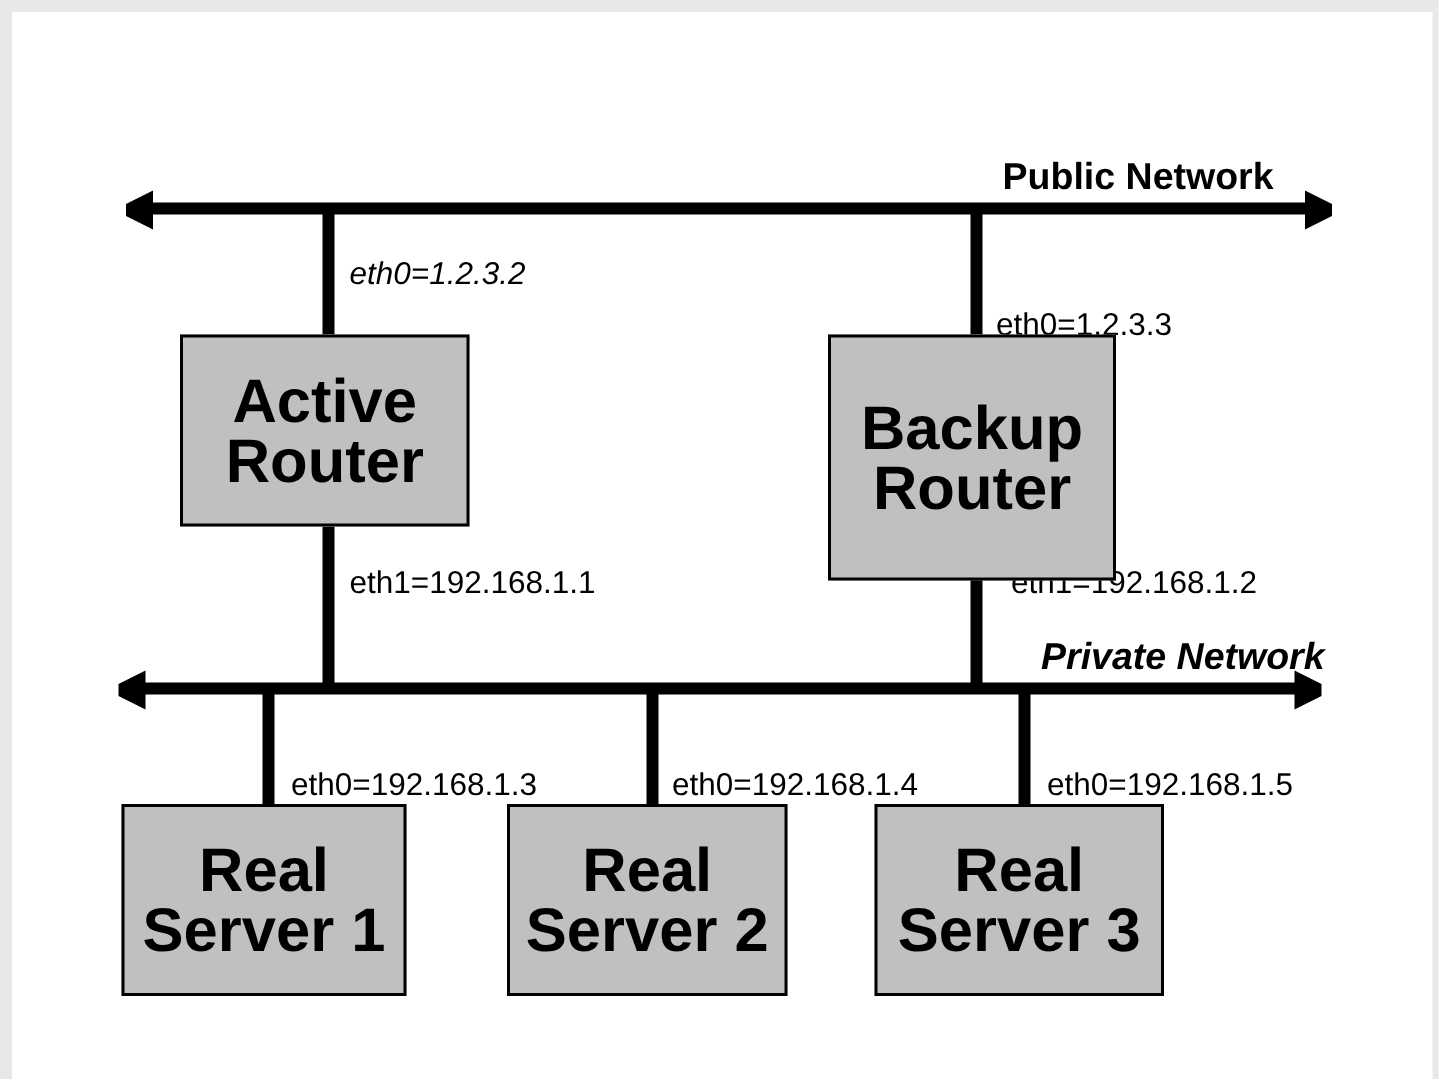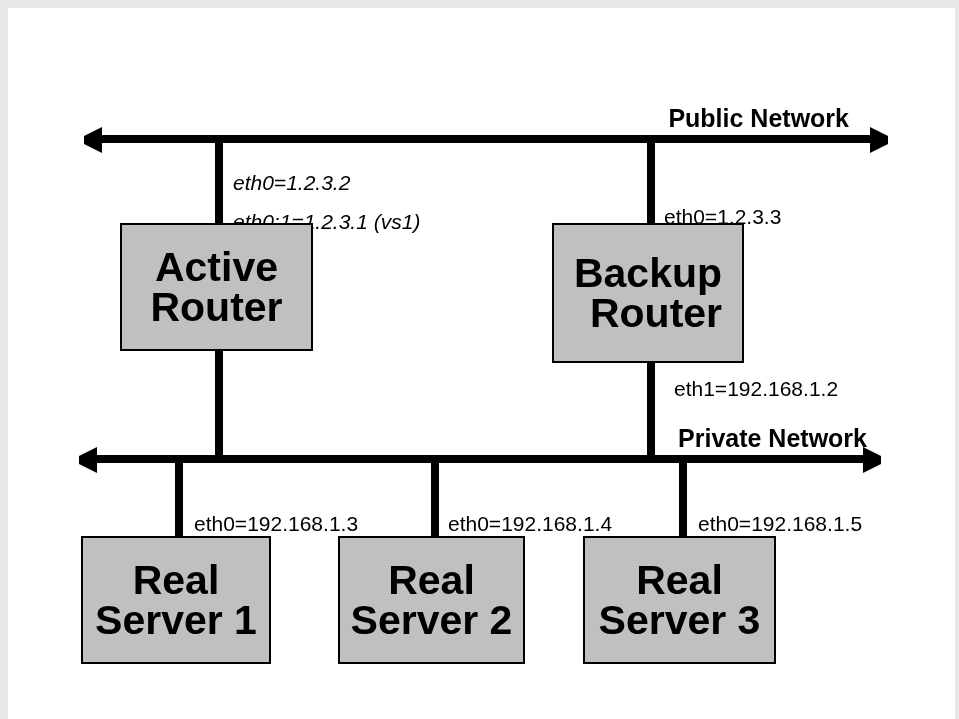--- a/index.html
+++ b/index.html
@@ -64,58 +64,58 @@
 </head>
 <body>
 
 <div class="canvas">
 
   <div class="net-label" style="top:92px; right:114px;">Public Network</div>
   <div class="hline" style="left:80px; top:127px; width:784px;"></div>
   <div class="arrow-left" style="left:68px; top:119px;"></div>
   <div class="arrow-right" style="left:862px; top:119px;"></div>
 
-  <div class="net-label" style="top:412px; right:96px;">Private Network</div>
+  <div class="net-label" style="top:412px; right:80px;font-style:italic;">Private Network</div>
   <div class="hline" style="left:75px; top:447px; width:784px;"></div>
   <div class="arrow-left" style="left:63px; top:439px;"></div>
   <div class="arrow-right" style="left:855px; top:439px;"></div>
 
   <div class="vline" style="left:207px; top:128px; height:87px;"></div>
   <div class="vline" style="left:639px; top:128px; height:87px;"></div>
   <div class="vline" style="left:207px; top:343px; height:105px;"></div>
   <div class="vline" style="left:639px; top:343px; height:105px;"></div>
   <div class="vline" style="left:167px; top:448px; height:80px;"></div>
   <div class="vline" style="left:423px; top:448px; height:80px;"></div>
   <div class="vline" style="left:671px; top:448px; height:80px;"></div>
 
   <div class="if-label" style="left:217px; top:151px;font-style:italic;">
     <div>eth0=1.2.3.2</div>
-    <div>eth0:1=1.2.3.1 (vs1)</div>
   </div>
   <div class="if-label" style="left:648px; top:185px;">
     <div>eth0=1.2.3.3</div>
   </div>
   <div class="if-label" style="left:217px; top:357px;">
+    <div>eth1=192.168.1.1</div>
   </div>
   <div class="if-label" style="left:648px; top:357px;margin-left:10px;">
     <div>eth1=192.168.1.2</div>
   </div>
   <div class="if-label" style="left:178px; top:492px;">
     <div>eth0=192.168.1.3</div>
   </div>
   <div class="if-label" style="left:432px; top:492px;text-align:center;">
     <div>eth0=192.168.1.4</div>
   </div>
   <div class="if-label" style="left:682px; top:492px;">
     <div>eth0=192.168.1.5</div>
   </div>
 
   <div class="node-box" style="left:112px; top:215px; width:193px; height:128px;">Active
 Router</div>
-  <div class="node-box" style="left:544px; top:215px; width:192px; height:140px;text-align:right;">Backup
+  <div class="node-box" style="left:544px; top:215px; width:192px; height:164px;">Backup
 Router</div>
   <div class="node-box" style="left:73px; top:528px; width:190px; height:128px;">Real
 Server 1</div>
   <div class="node-box" style="left:330px; top:528px; width:187px; height:128px;">Real
 Server 2</div>
   <div class="node-box" style="left:575px; top:528px; width:193px; height:128px;">Real
 Server 3</div>
 
 </div>
 

